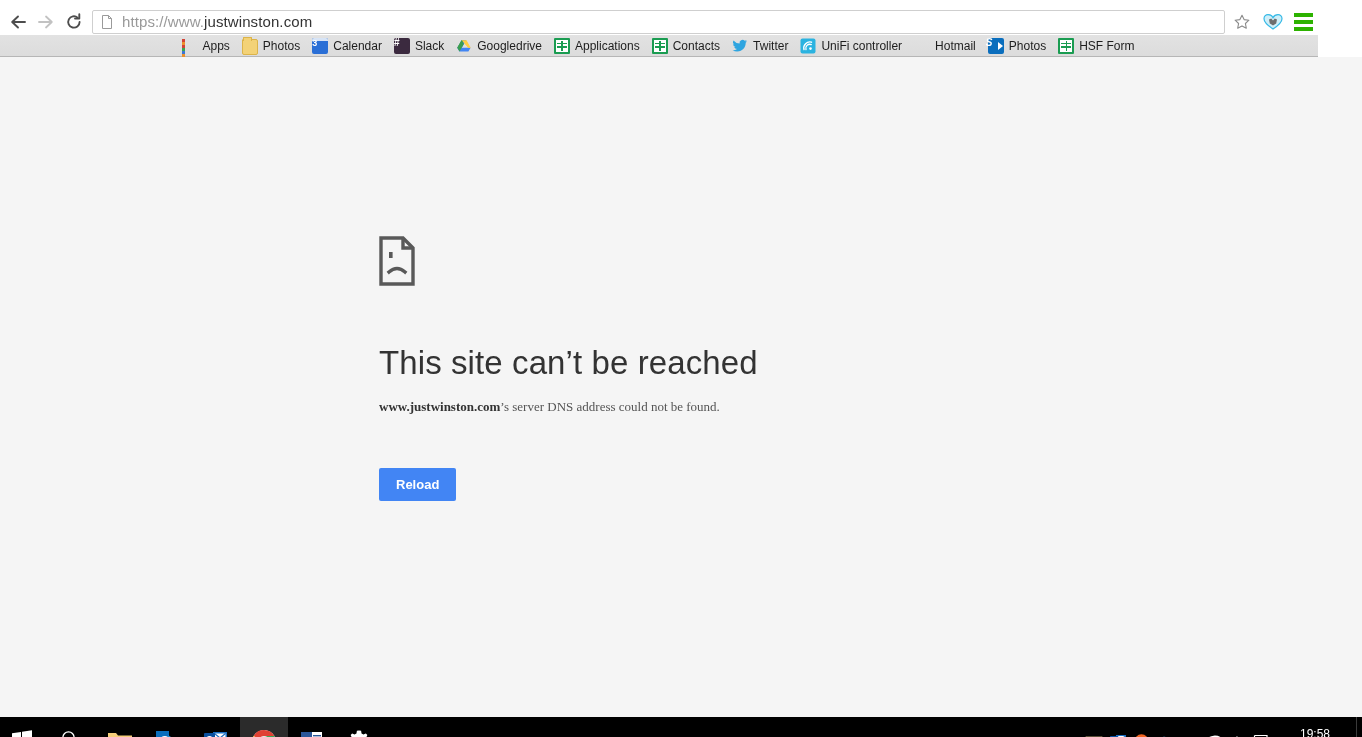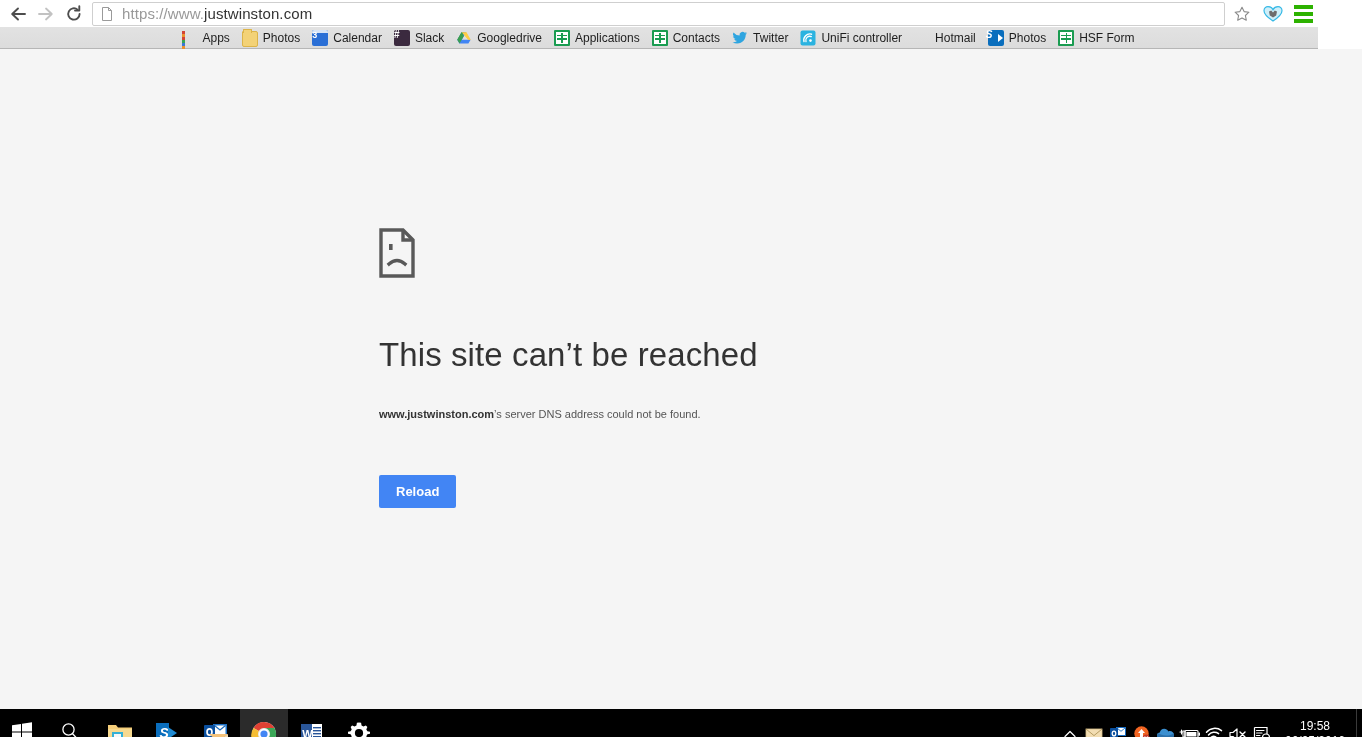--- a/index.html
+++ b/index.html
@@ -4,21 +4,21 @@
 <style>
   * { box-sizing: border-box; margin: 0; padding: 0; }
   html, body {
     width: 1362px; height: 737px;
     overflow: hidden;
     font-family: "Liberation Sans", sans-serif;
     background: #ffffff;
   }
 
   
-  #browser-chrome { width: 1318px; }
+  #browser-chrome { width: 1318px; margin-top: 8px; }
 
   #toolbar {
     height: 27px;
     background: #ffffff;
     display: flex;
     align-items: center;
     padding: 0 0 0 4px;
     position: relative;
   }
   .nav-btn {
@@ -126,24 +126,25 @@
   #sad-doc { width: 36px; height: 50px; display: block; }
   #err-title {
     margin-top: 60px;
     font-size: 33px;
     font-weight: normal;
     color: #333333;
     letter-spacing: 0.1px;
     line-height: 1;
   }
   #err-subtitle {
-    margin-top: 38px;
-    font-size: 11px;
+    margin-top: 21px;
+    font-size: 13px;
     color: #555555;
     line-height: 1;
+    font-family: Liberation Serif, serif;
   }
   #err-subtitle b { font-weight: bold; color: #333333; }
   #err-code {
     margin-top: 25px;
     font-size: 12px;
     color: #bbbbbb;
     letter-spacing: 0.2px;
     line-height: 1;
   }
   #reload-button {

